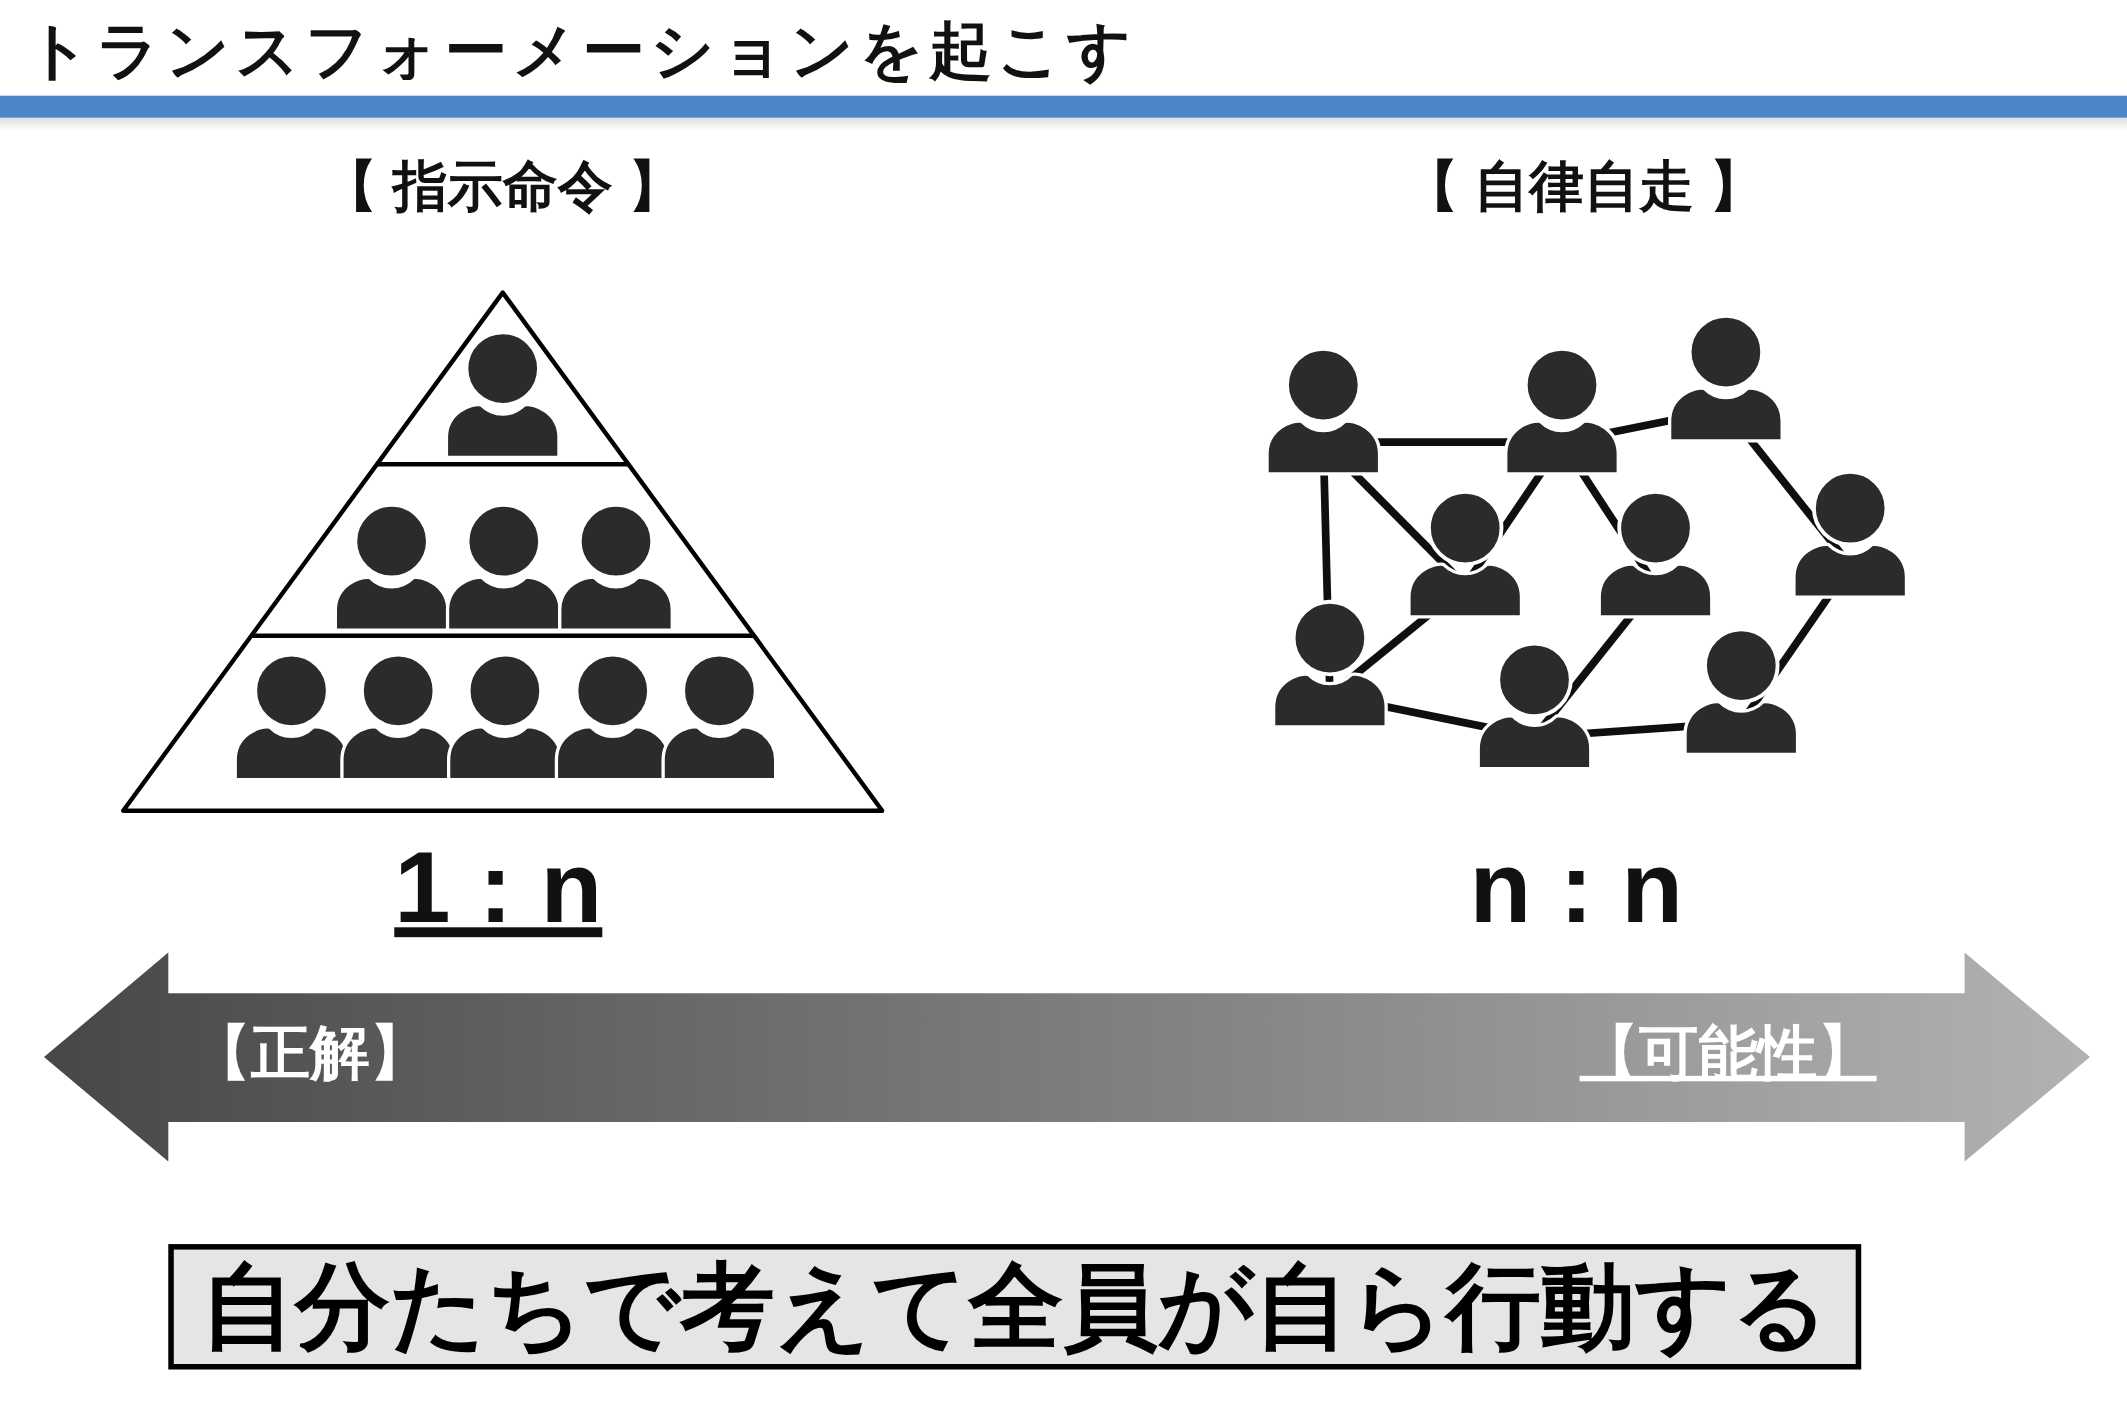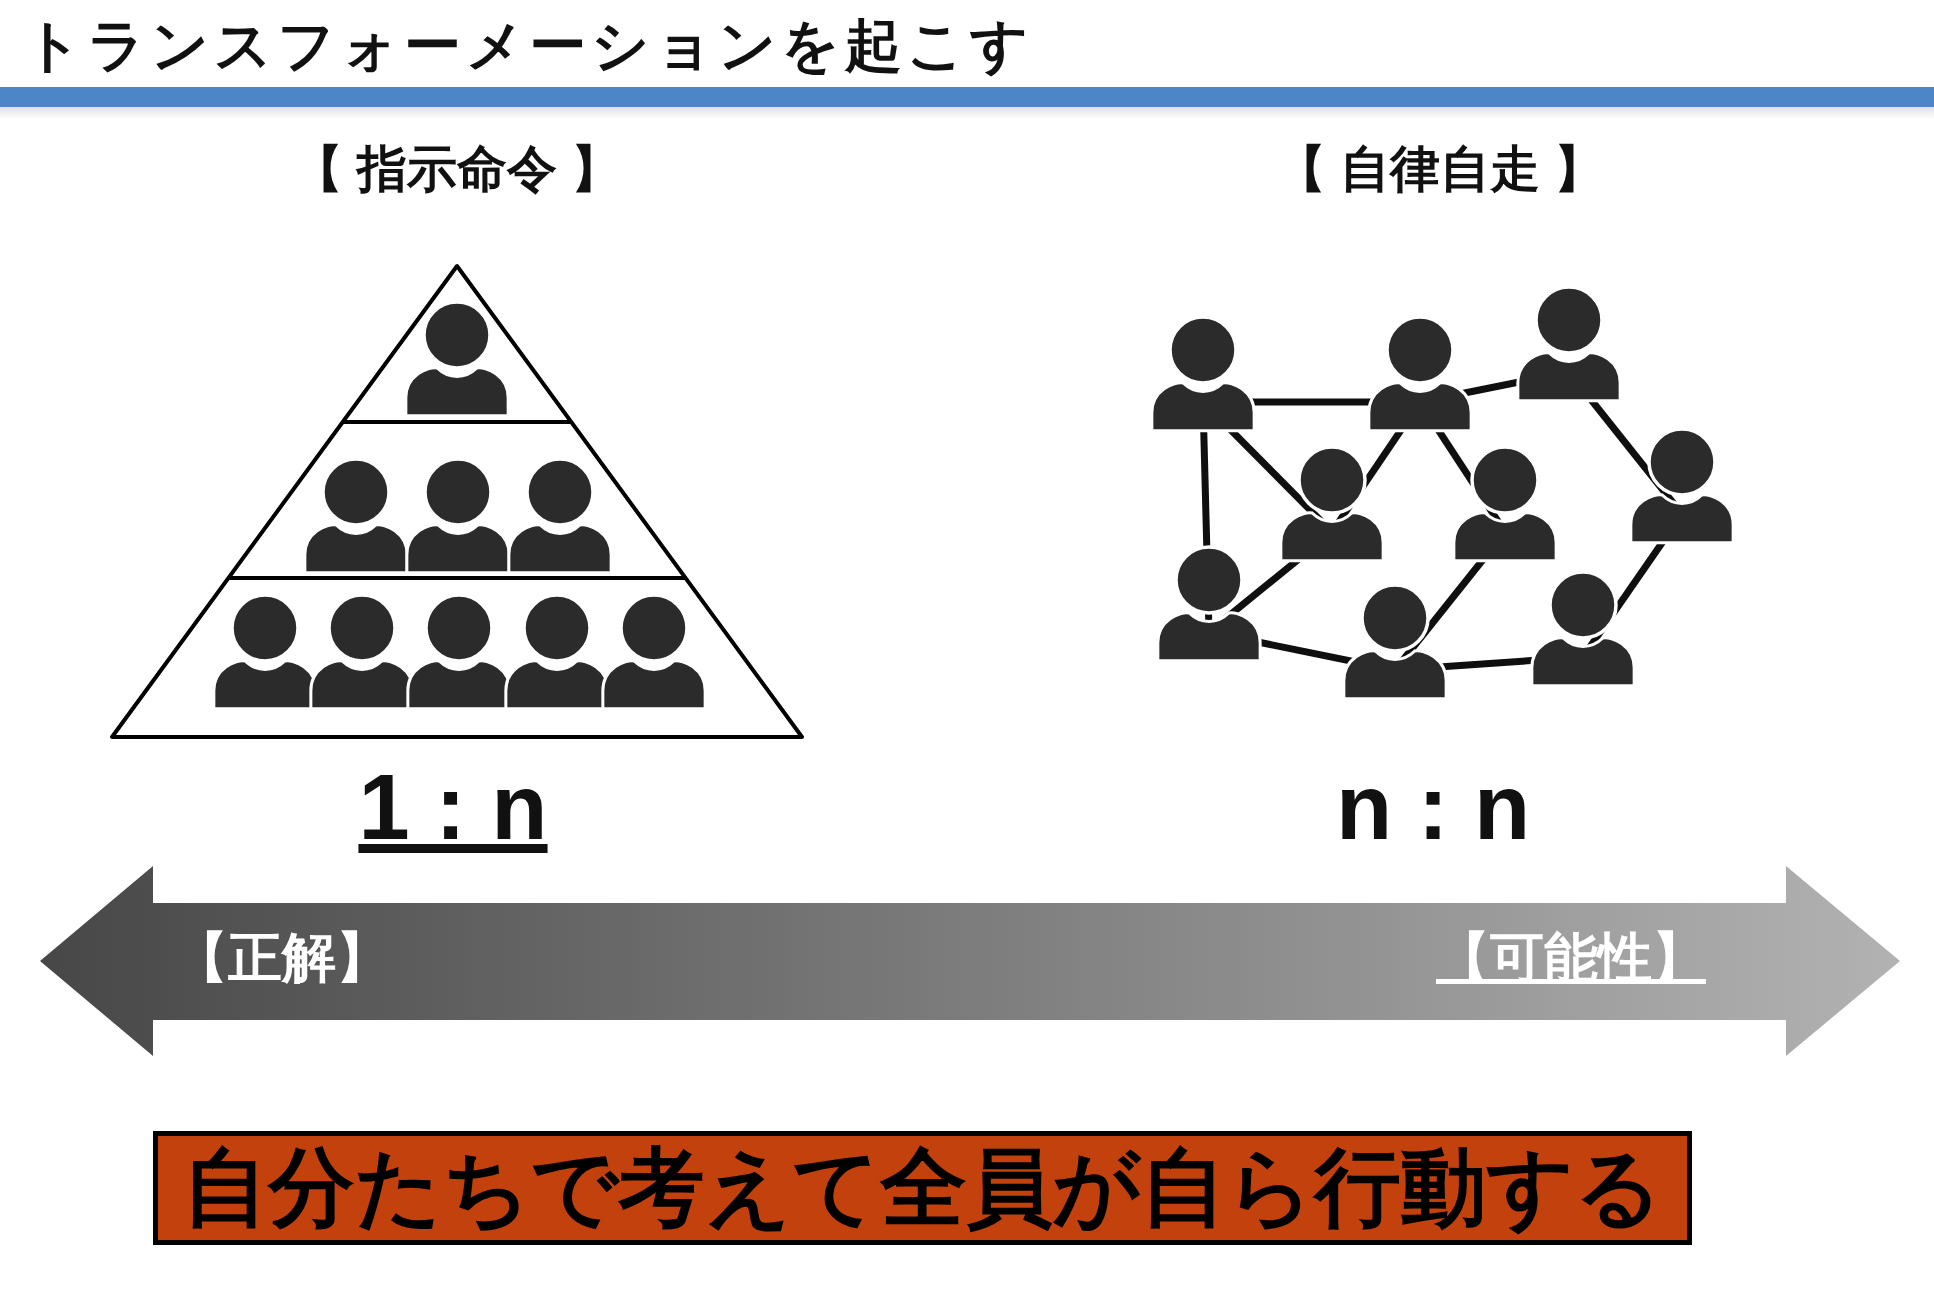--- a/index.html
+++ b/index.html
@@ -41,21 +41,21 @@
   .arrow-label{
     top:926px;font-size:54px;font-weight:bold;color:#ffffff;
     white-space:nowrap;line-height:1.15;
   }
   #arrow-label-left{left:174px;}
   #arrow-label-right{left:1436px;width:350px;text-align:left;text-decoration:underline;}
   #banner-box{
     left:153px;top:1131px;width:1539px;height:114px;
     border:5px solid #000;box-sizing:border-box;
     display:flex;align-items:center;justify-content:center;
-    background:#c2410c;
+    background:#e5e5e5;
   }
   #banner-text{
     font-size:86px;font-weight:bold;white-space:nowrap;
     letter-spacing:0px;color:#000;
   }
 </style>
 </head>
 <body>
 
 <div id="slide">

